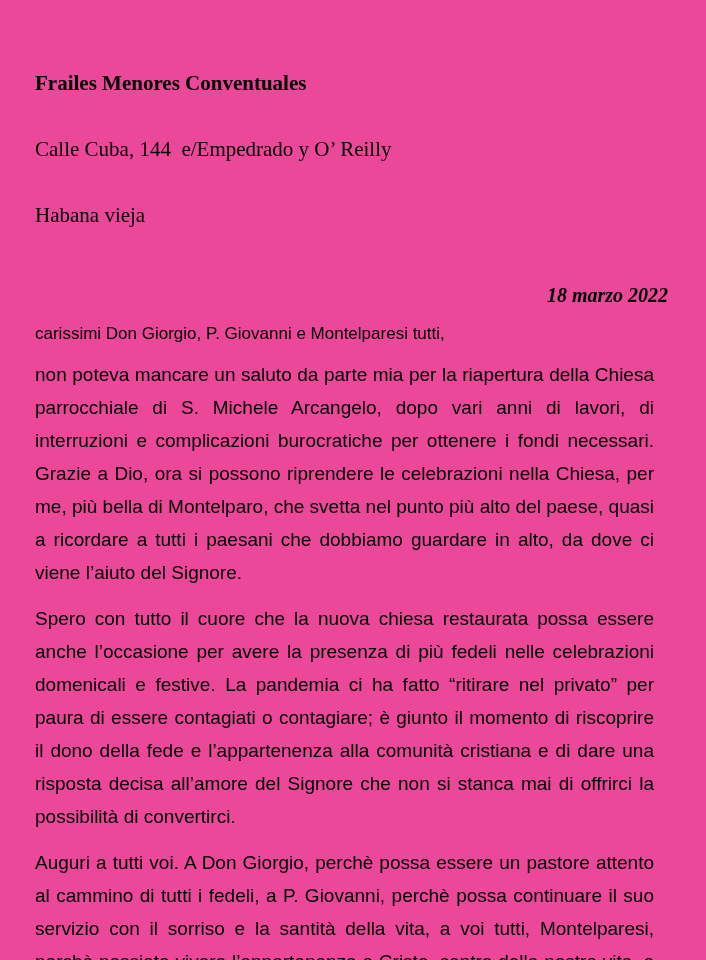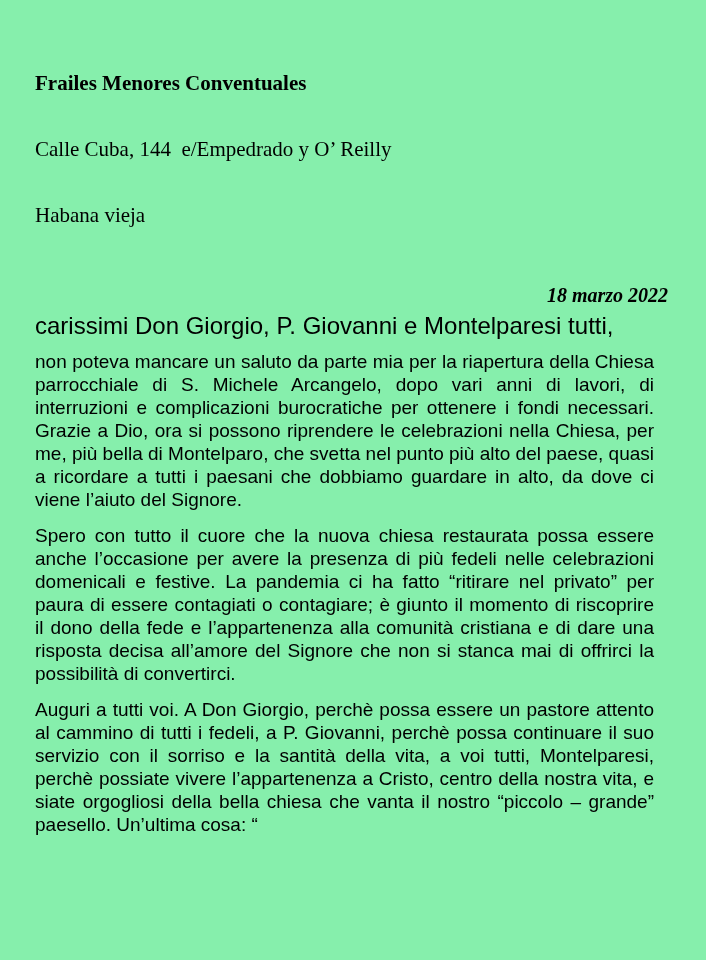--- a/index.html
+++ b/index.html
@@ -5,21 +5,21 @@
   html, body {
     margin: 0;
     padding: 0;
     background: #ffffff;
   }
   .page {
     position: relative;
     box-sizing: border-box;
     width: 706px;
     height: 960px;
-    background: #86efac;
+    background: #ec4899;
     color: #000000;
     padding: 28px 38px 0 35px;
     overflow: hidden;
     font-family: "Liberation Sans", sans-serif;
   }
   .letterhead {
     font-family: "Liberation Serif", serif;
     font-size: 21px;
     line-height: 22px;
     white-space: pre-wrap;
@@ -28,27 +28,27 @@
   .date-line {
     font-family: "Liberation Serif", serif;
     font-size: 20px;
     font-weight: bold;
     text-align: right;
     line-height: 22px;
     margin-top: 14px;
     font-style: italic;
   }
   .salutation {
-    font-size: 24px;
+    font-size: 17px;
     line-height: 23px;
-    margin-top: 8px;
+    margin-top: 16px;
   }
   p.para {
     font-size: 19px;
-    line-height: 23px;
+    line-height: 33px;
     text-align: justify;
     margin: 13px 14px 0 0;
   }
 </style>
 </head>
 <body>
 
 <div class="page">
 
   <div class="letterhead">

